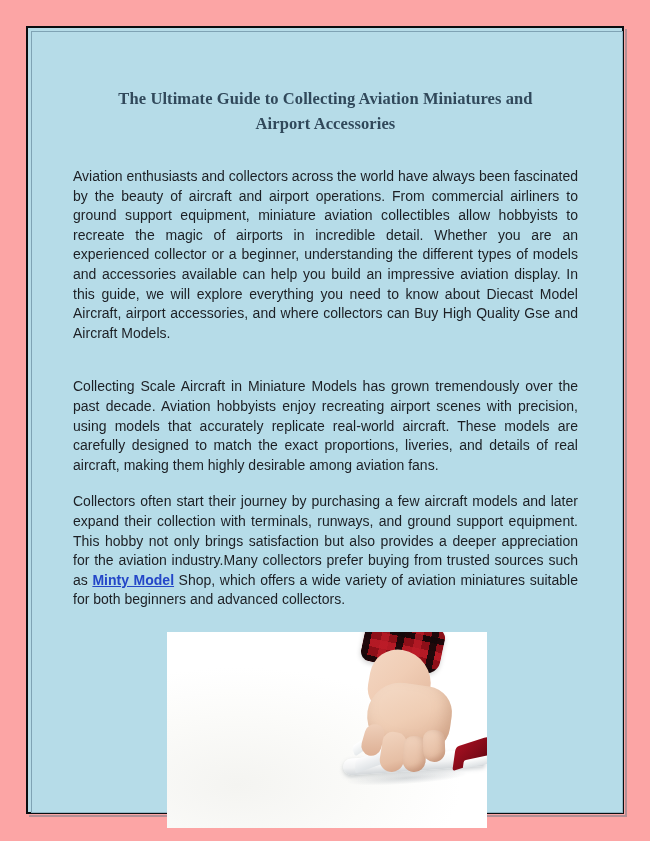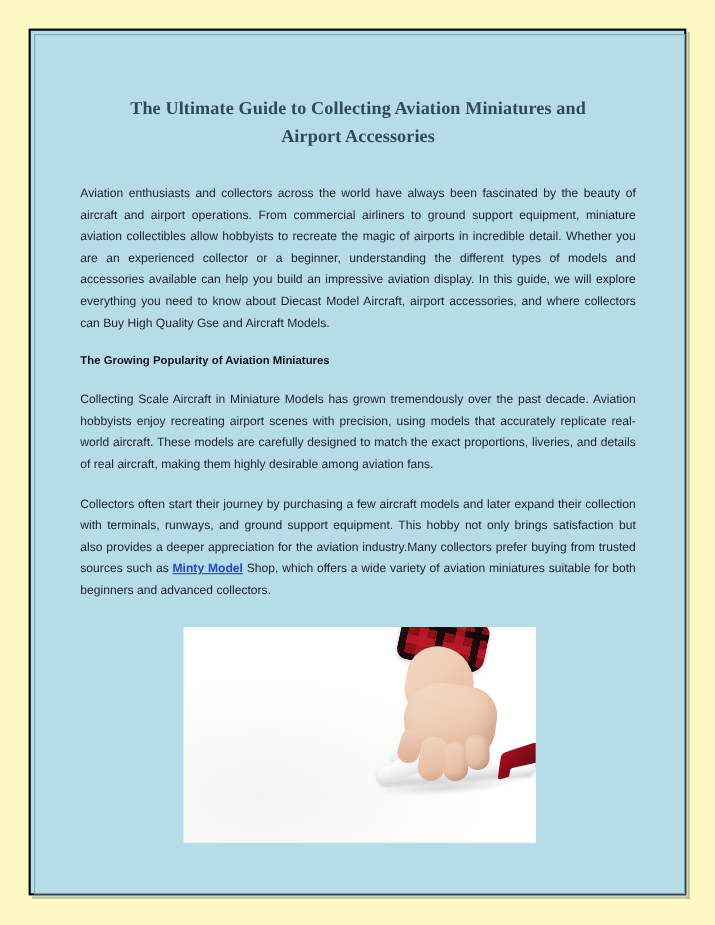--- a/index.html
+++ b/index.html
@@ -14,21 +14,21 @@
     font-family: "Liberation Sans", sans-serif;
     overflow: hidden;
   }
 
   
   .page {
     position: absolute;
     left: 0; top: 0;
     width: 650px;
     height: 841px;
-    background: #fef9c3;
+    background: #fca5a5;
     padding-left: 26px;
   }
   .frame-outer {
     position: absolute;
     left: 26px;
     top: 26px;
     width: 598px;
     height: 788px;
     border: 2px solid #0a0d10;
     background: #b6dce8;
@@ -72,21 +72,21 @@
     font-weight: bold;
     line-height: 25px;
     color: #31495b;
     text-align: center;
     letter-spacing: .1px;
     padding: 0 18px;
   }
 
   p.para {
     margin: 0;
-    font-size: 11px;
+    font-size: 14px;
     line-height: 19.6px;
     color: #1c1f24;
     text-align: justify;
     letter-spacing: .01px;
   }
 
   h2.sub {
     margin: 0;
     font-size: 10.3px;
     font-weight: bold;
@@ -251,21 +251,20 @@
   <div class="content">
 
     <h1 class="doc-title">The Ultimate Guide to Collecting Aviation Miniatures and Airport Accessories</h1>
 
     <div class="spacer-title"></div>
 
     <p class="para">Aviation enthusiasts and collectors across the world have always been fascinated by the beauty of aircraft and airport operations. From commercial airliners to ground support equipment, miniature aviation collectibles allow hobbyists to recreate the magic of airports in incredible detail. Whether you are an experienced collector or a beginner, understanding the different types of models and accessories available can help you build an impressive aviation display. In this guide, we will explore everything you need to know about Diecast Model Aircraft, airport accessories, and where collectors can Buy High Quality Gse and Aircraft Models.</p>
 
     <div class="spacer-p"></div>
 
-    <h2 class="sub">The Growing Popularity of Aviation Miniatures</h2>
 
     <div class="spacer-sub"></div>
 
     <p class="para">Collecting Scale Aircraft in Miniature Models has grown tremendously over the past decade. Aviation hobbyists enjoy recreating airport scenes with precision, using models that accurately replicate real-world aircraft. These models are carefully designed to match the exact proportions, liveries, and details of real aircraft, making them highly desirable among aviation fans.</p>
 
     <div class="spacer-p"></div>
 
     <p class="para"><span>Collectors often start their journey by purchasing a few aircraft models and later expand their collection with terminals, runways, and ground support equipment. This hobby not only brings satisfaction but also provides a deeper appreciation for the aviation industry.Many collectors prefer buying from trusted sources such as </span><a class="inline-link" href="#">Minty Model</a><span> Shop, which offers a wide variety of aviation miniatures suitable for both beginners and advanced collectors.</span></p>
 
     <div class="spacer-img"></div>

